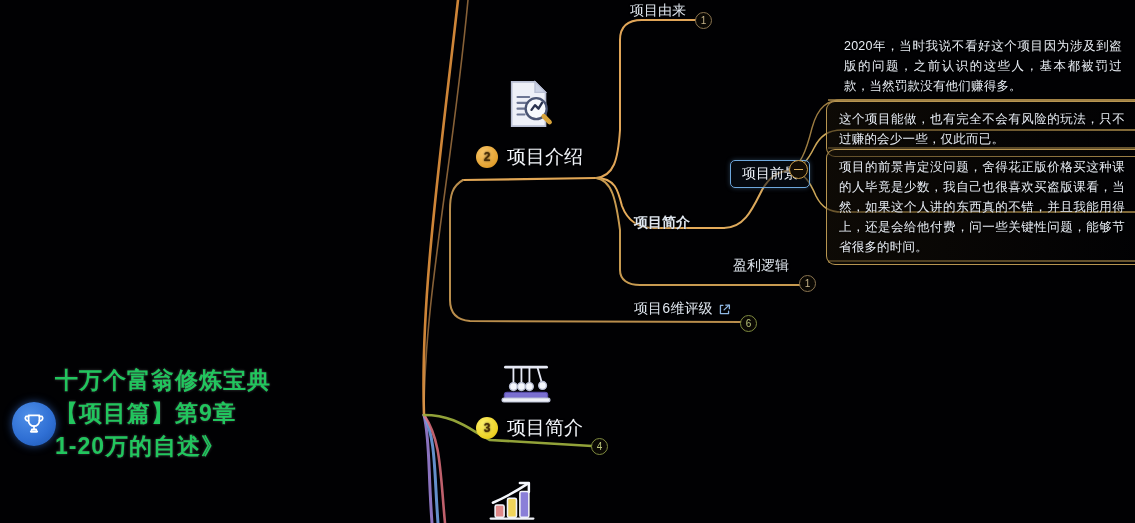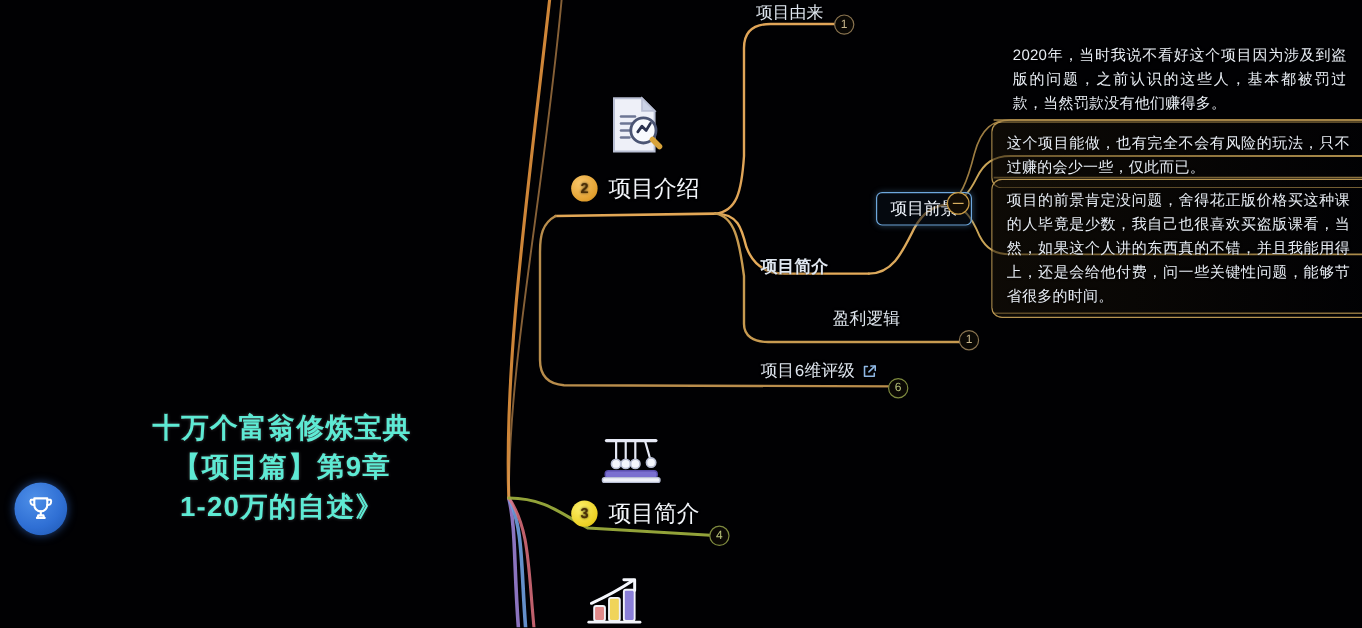--- a/index.html
+++ b/index.html
@@ -13,24 +13,23 @@
     position: relative;
     width: 1135px; height: 523px;
     background: #010103;
     overflow: hidden;
   }
   #wires { position: absolute; inset: 0; width: 1135px; height: 523px; pointer-events: none; }
 
   
   .title-block {
     position: absolute;
-    left: 55px; top: 340px;
+    left: 55px; top: 364px;
     width: 360px;
-    text-align: center;
-    color: #5eead4;
+    color: #22c55e;
     font-weight: bold;
     font-size: 23px;
     line-height: 33px;
     letter-spacing: 1px;
     text-shadow: 0 0 3px rgba(255,255,255,.25);
   }
   .title-line { display: block; white-space: nowrap; }
 
   
   .logo {
@@ -229,21 +228,21 @@
 
   <div class="node node-sub" style="left:630px; top:2px;justify-content:center;">
     <span>项目由来</span>
   </div>
   <div class="count-badge" style="left:695px; top:12px;">1</div>
 
   <div class="node node-sub" style="left:634px; top:214px;font-weight:bold;">
     <span>项目简介</span>
   </div>
 
-  <div class="node node-sub" style="left:694px; top:257px;text-align:right;">
+  <div class="node node-sub" style="left:733px; top:257px;text-align:right;">
     <span>盈利逻辑</span>
   </div>
   <div class="count-badge" style="left:799px; top:275px;">1</div>
 
   <div class="node node-sub" style="left:634px; top:300px;font-family:Liberation Mono, monospace;">
     <span>项目6维评级</span>
     <span class="ext-icon">
       <svg viewBox="0 0 16 16" fill="none" stroke="#8fb8e4" stroke-width="1.6" stroke-linecap="round" stroke-linejoin="round">
         <path d="M6 3H3v10h10v-3"></path>
         <path d="M9.5 2.5H14V7"></path>

